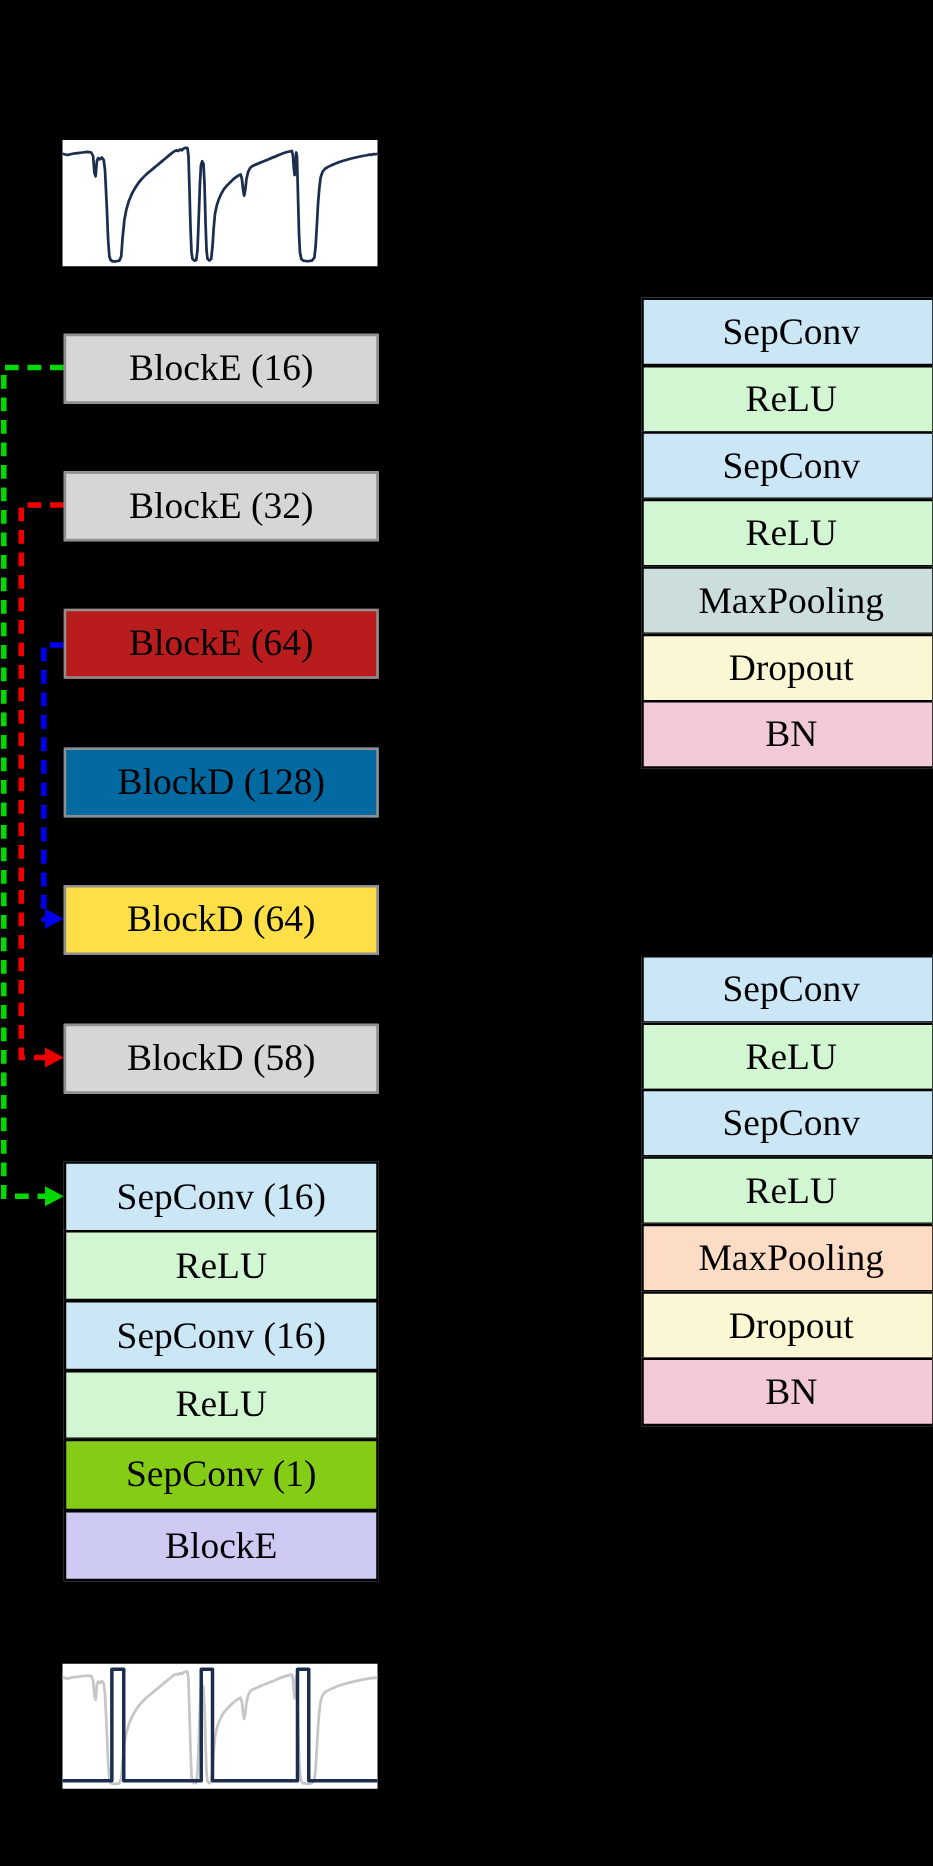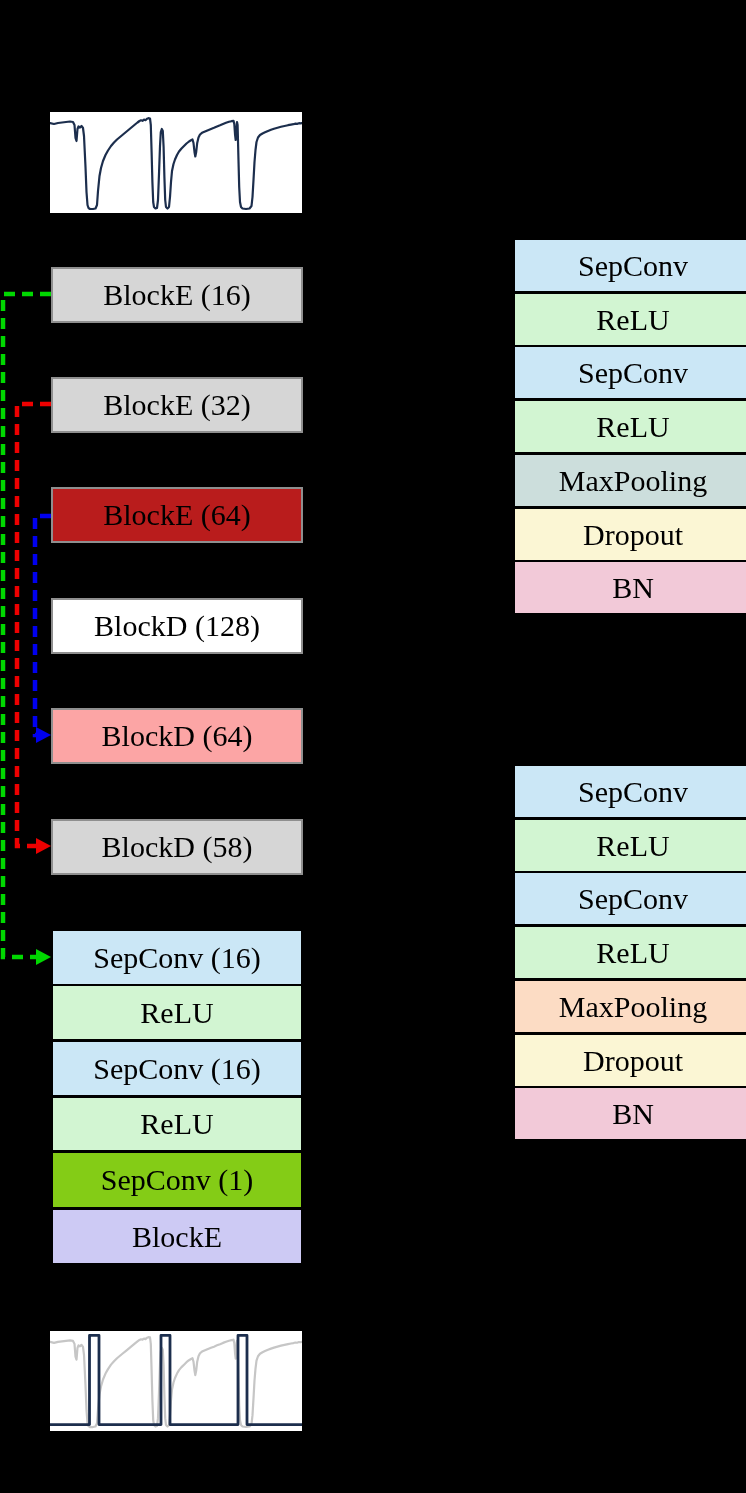--- a/index.html
+++ b/index.html
@@ -52,24 +52,24 @@
 
   <div class="box gray lbox" style="top: 267px; background-color: rgb(214, 214, 214);">
     <span>BlockE (16)</span>
   </div>
   <div class="box gray lbox" style="top: 377px; background-color: rgb(214, 214, 214);">
     <span>BlockE (32)</span>
   </div>
   <div class="box gray lbox" style="top: 487px; background-color: #b91c1c;">
     <span>BlockE (64)</span>
   </div>
-  <div class="box gray lbox" style="top: 598px; background-color: #ffffff;">
+  <div class="box gray lbox" style="top: 598px; background-color: #0369a1;">
     <span>BlockD (128)</span>
   </div>
-  <div class="box gray lbox" style="top: 708px; background-color: #fca5a5;">
+  <div class="box gray lbox" style="top: 708px; background-color: #fde047;">
     <span>BlockD (64)</span>
   </div>
   <div class="box gray lbox" style="top: 819px; background-color: rgb(214, 214, 214);">
     <span>BlockD (58)</span>
   </div>
 
   <div class="box lbox" style="top: 929px; height: 57px; background-color: rgb(203, 231, 246);">
     <span>SepConv (16)</span>
   </div>
   <div class="box lbox" style="top: 984px; height: 57px; background-color: rgb(210, 245, 210);">

